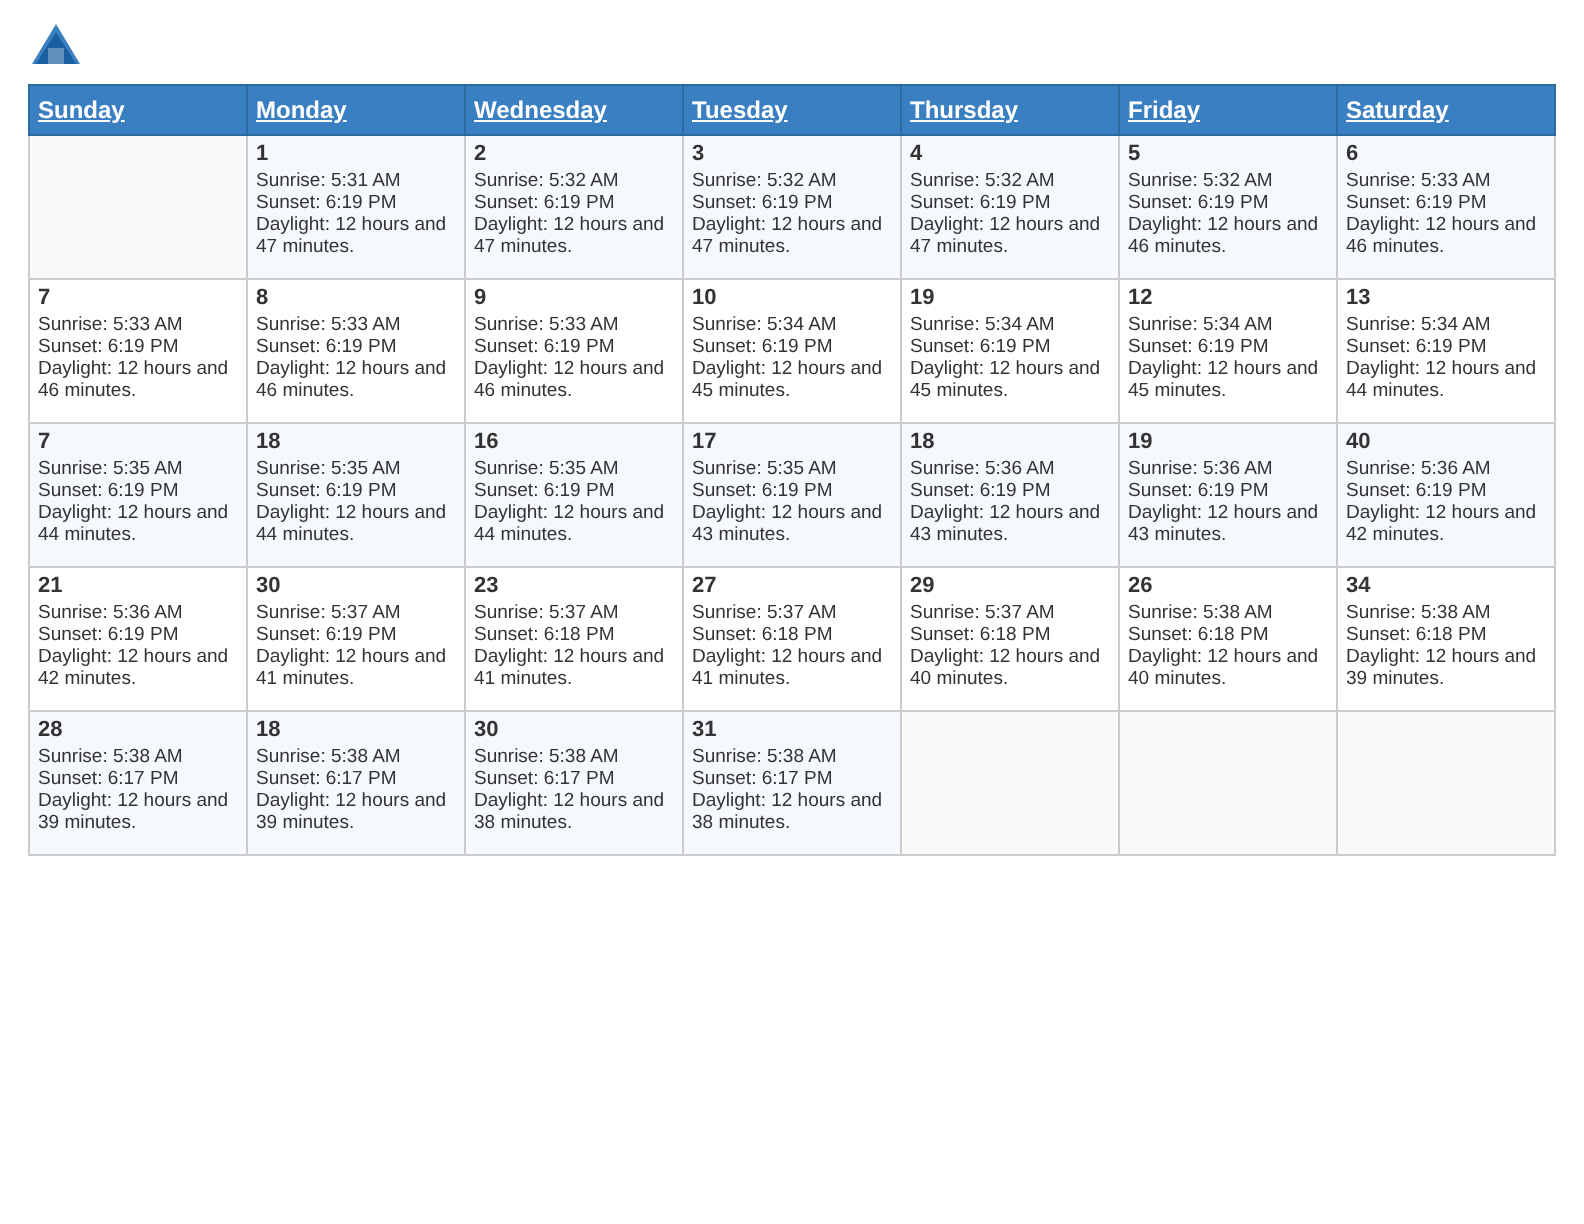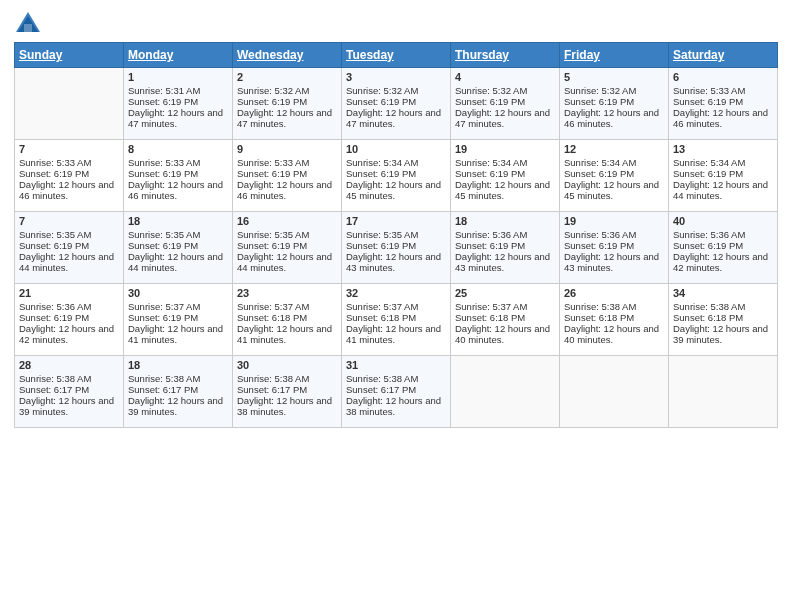--- a/index.html
+++ b/index.html
@@ -271,27 +271,27 @@
             <div>Sunset: 6:19 PM</div>
             <div>Daylight: 12 hours and 41 minutes.</div>
           </td>
           <td>
             <span class="day-number">23</span>
             <div>Sunrise: 5:37 AM</div>
             <div>Sunset: 6:18 PM</div>
             <div>Daylight: 12 hours and 41 minutes.</div>
           </td>
           <td>
-            <span class="day-number">32</span>
+            <span class="day-number">27</span>
             <div>Sunrise: 5:37 AM</div>
             <div>Sunset: 6:18 PM</div>
             <div>Daylight: 12 hours and 41 minutes.</div>
           </td>
           <td>
-            <span class="day-number">25</span>
+            <span class="day-number">29</span>
             <div>Sunrise: 5:37 AM</div>
             <div>Sunset: 6:18 PM</div>
             <div>Daylight: 12 hours and 40 minutes.</div>
           </td>
           <td>
             <span class="day-number">26</span>
             <div>Sunrise: 5:38 AM</div>
             <div>Sunset: 6:18 PM</div>
             <div>Daylight: 12 hours and 40 minutes.</div>
           </td>

